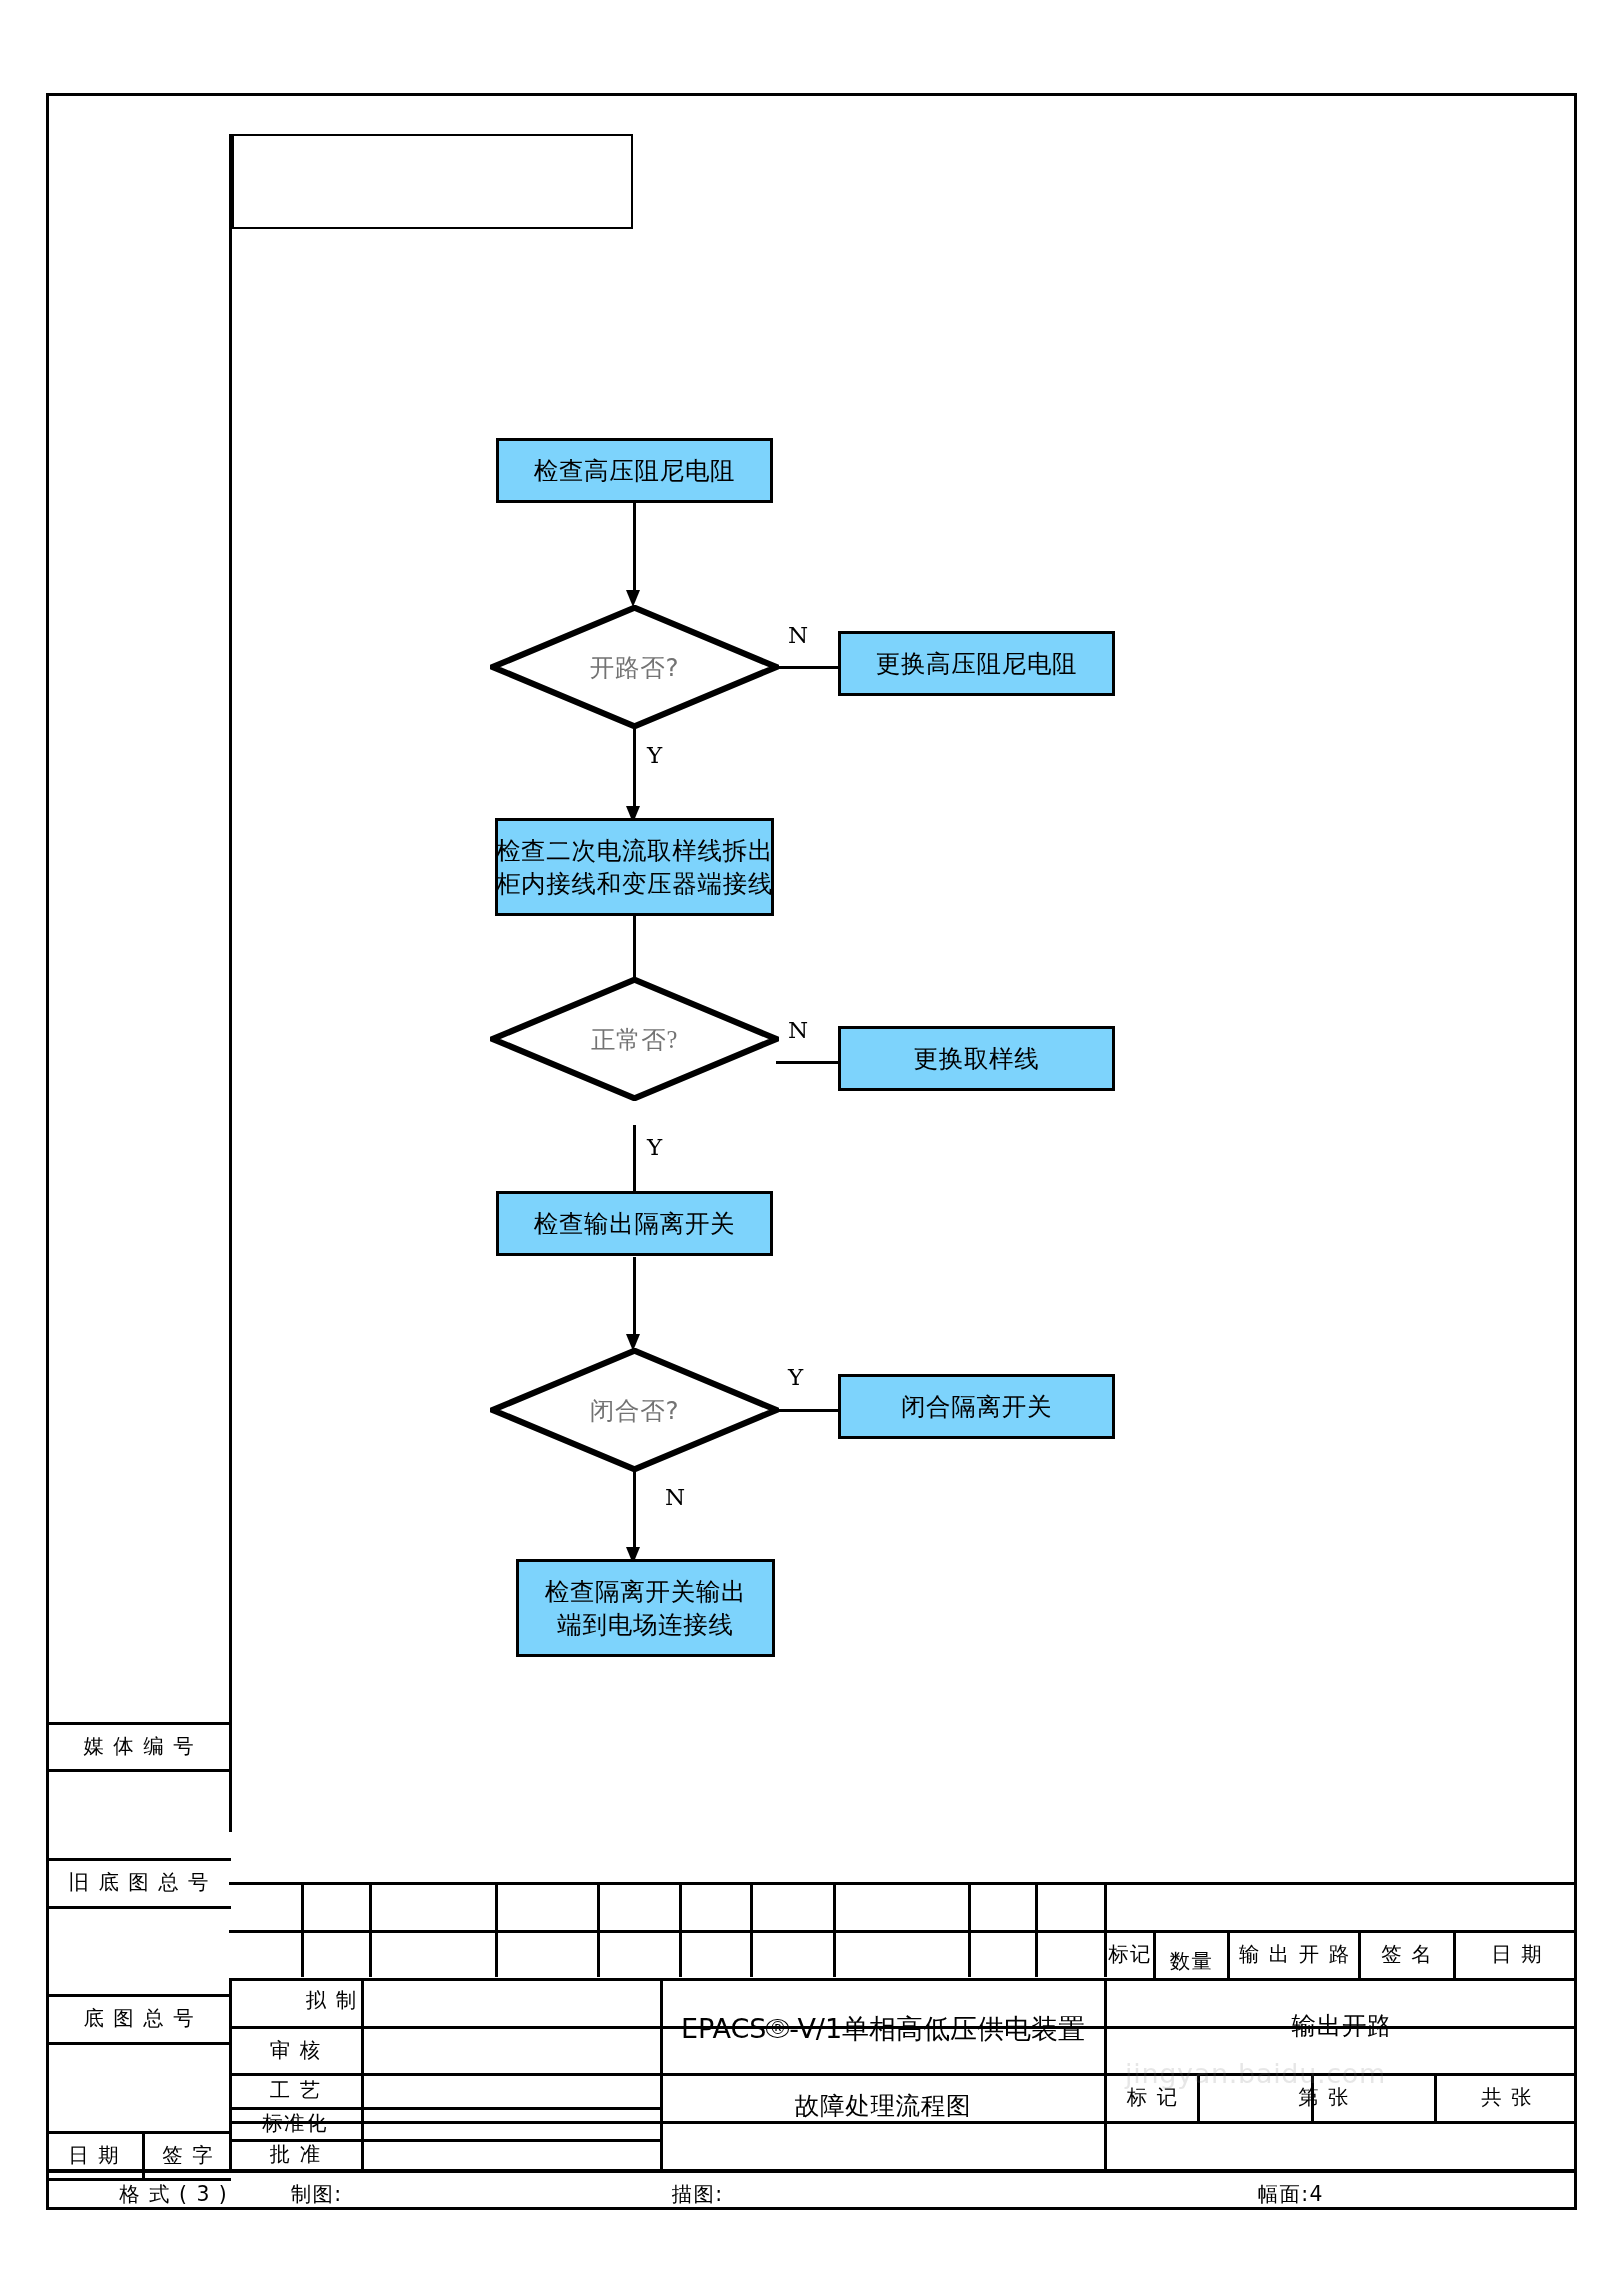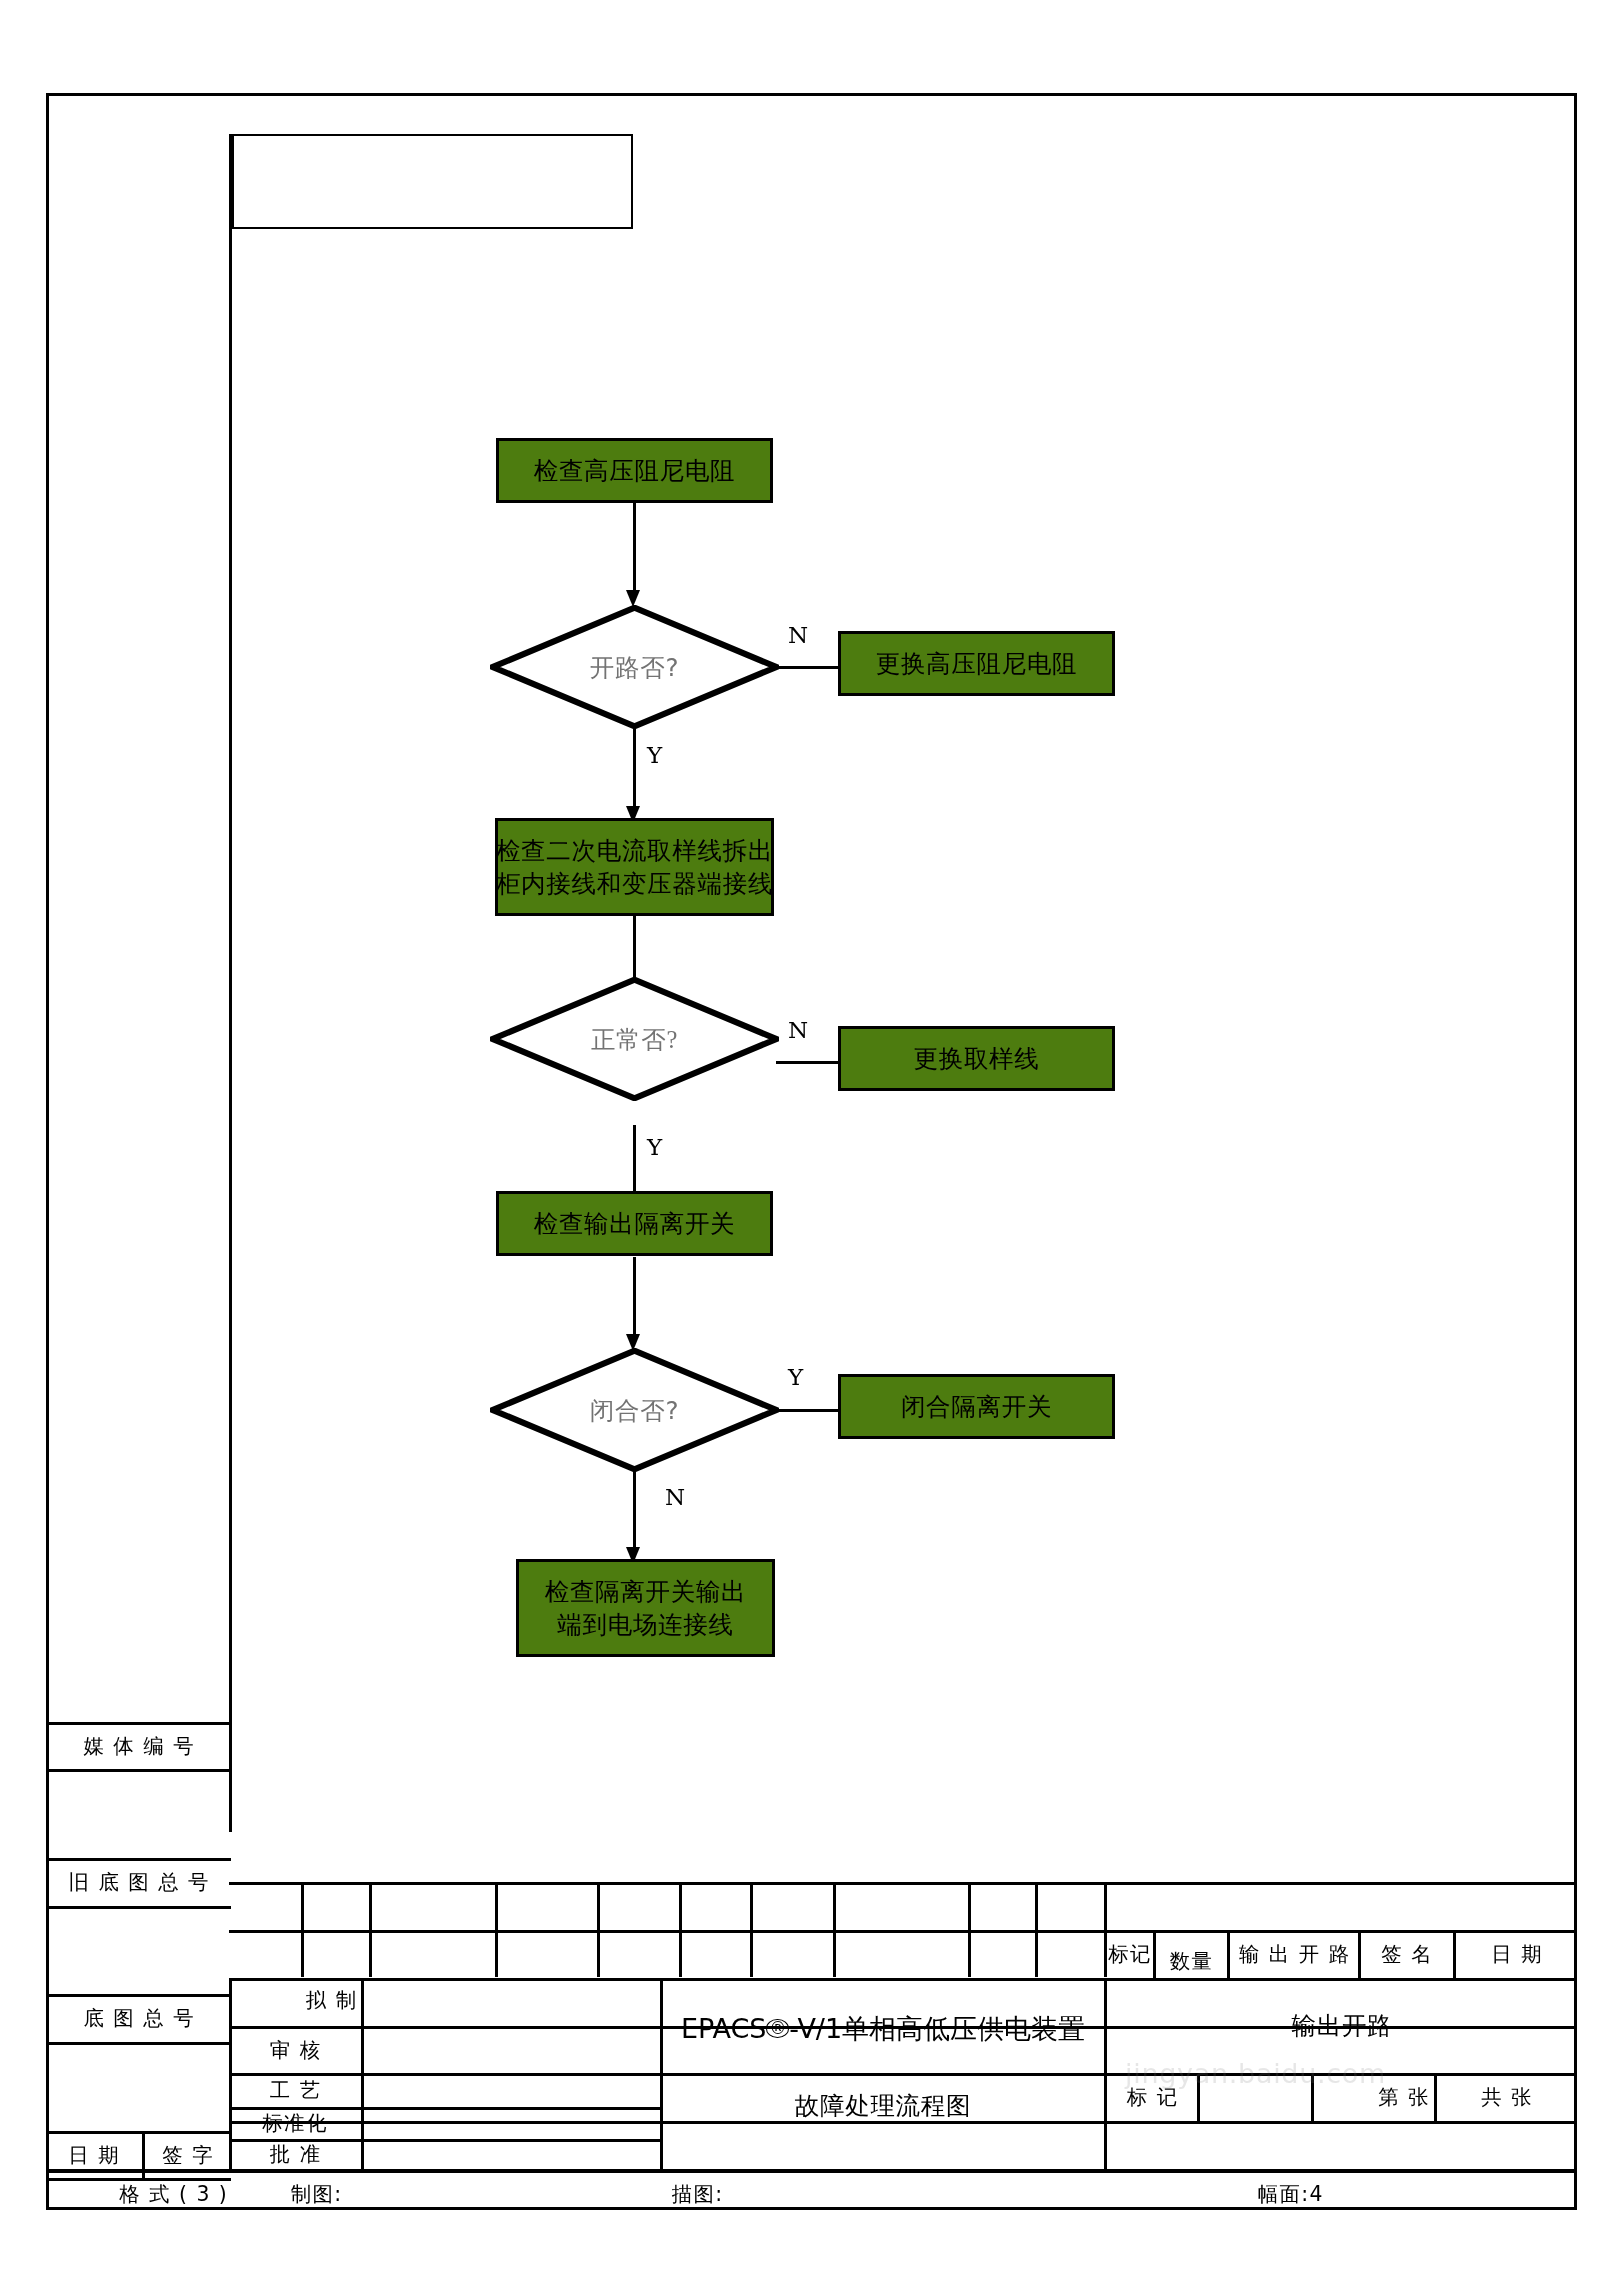--- a/index.html
+++ b/index.html
@@ -22,21 +22,21 @@
   
   #outer-frame{
     left:46px;top:93px;width:1531px;height:2117px;
     border:3.4px solid #000;
   }
 
   
   .fc-box{
     position:absolute;
     border:3.4px solid #000;
-    background:#4d7c0f;
+    background:#7dd3fc;
     display:flex;
     flex-direction:column;
     align-items:center;
     justify-content:center;
     box-sizing:border-box;
   }
   .fc-box span{
     display:block;
     font-family:"DejaVu Sans","Liberation Sans",sans-serif;
     font-size:24.5px;
@@ -301,21 +301,21 @@
 
     <div class="tb-cell title-sub" style="left:1107px;top:1978px;width:470px;height:95px;">输出开路</div>
 
     <div class="ln" style="left:1104px;top:2073px;width:473px;height:2.7px;"></div>
     <div class="ln" style="left:1104px;top:2121px;width:473px;height:2.7px;"></div>
     <div class="ln" style="left:1197px;top:2073px;width:2.7px;height:48px;"></div>
     <div class="ln" style="left:1311px;top:2073px;width:2.7px;height:48px;"></div>
     <div class="ln" style="left:1434px;top:2073px;width:2.7px;height:48px;"></div>
 
     <div class="tb-cell sp" style="left:1107px;top:2073px;width:90px;height:48px;">标记</div>
-    <div class="tb-cell" style="left:1344px;top:2073px;width:120px;height:48px;">第        张</div>
+    <div class="tb-cell" style="left:1264px;top:2073px;width:120px;height:48px;">第        张</div>
     <div class="tb-cell" style="left:1437px;top:2073px;width:140px;height:48px;">共        张</div>
   </div>
 
   <div id="footer-row">
     <div class="tb-cell sp" style="left:46px;top:2173px;width:254px;height:41px;">格式(3)</div>
     <div class="tb-cell left" style="left:273px;top:2173px;width:245px;height:41px;">制图:</div>
     <div class="tb-cell left" style="left:654px;top:2173px;width:286px;height:41px;">描图:</div>
     <div class="tb-cell left" style="left:1240px;top:2173px;width:218px;height:41px;">幅面:4</div>
   </div>
 

